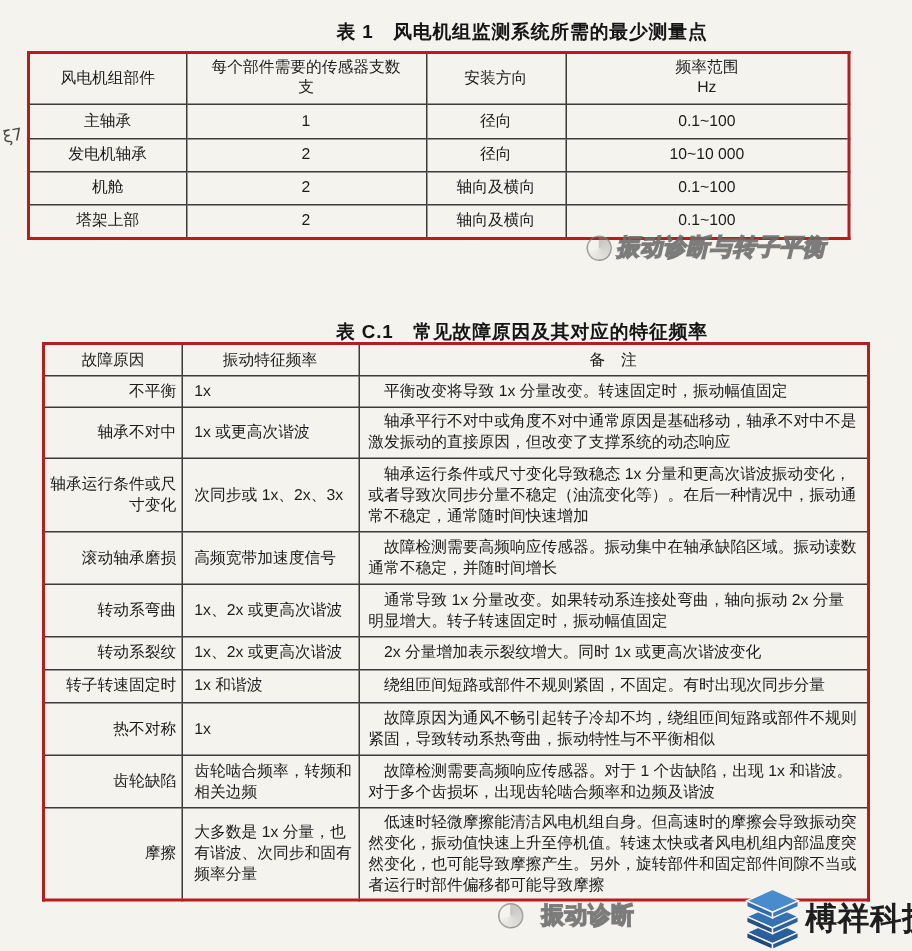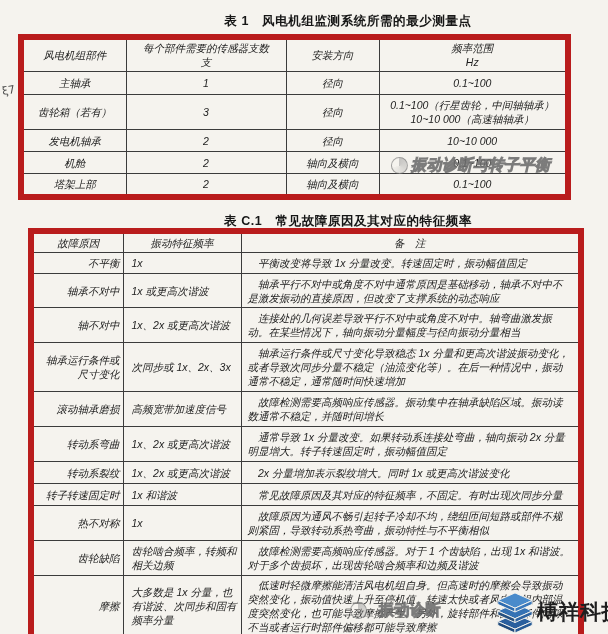--- a/index.html
+++ b/index.html
@@ -20,22 +20,21 @@
     color: #161616;
     margin-left: 44px;
   }
   #title1 { top: 13px; }
   #title2 { top: 213px; }
 
   table.tbl {
     position: absolute;
     border-collapse: collapse;
     table-layout: fixed;
-    border: 6px solid #b91c1c;
-    font-style: italic;
+    border: 2px solid #b91c1c;
   }
   .tbl td {
     border: 1px solid #3b3b3b;
     font-size: 10.5px;
     line-height: 14px;
     padding: 2px 4px;
     vertical-align: middle;
     white-space: pre-line;
     color: #1c1c1c;
   }
@@ -65,21 +64,21 @@
     flex: 0 0 auto;
   }
   .wm-text {
     font-size: 15px; font-weight: bold; white-space: nowrap;
     color: rgba(125,125,125,0.30);
     -webkit-text-stroke: 0.9px rgba(108,108,108,0.85);
     letter-spacing: 0.5px;
     transform: scaleY(1.05);
   }
   #wm1 { left: 391px; top: 156px; font-style: italic; }
-  #wm2 { left: 350px; top: 601px; gap: 12px; }
+  #wm2 { left: 332px; top: 601px; gap: 12px; }
 
   #vendor {
     position: absolute; left: 494px; top: 591px;
     display: flex; align-items: center; gap: 1px;
     pointer-events: none;
   }
   .vendor-name {
     font-size: 21px; font-weight: bold; color: #1e1e1e;
     letter-spacing: 0.5px; white-space: nowrap;
   }
@@ -115,27 +114,20 @@
       <td>安装方向</td>
       <td>频率范围
 Hz</td>
     </tr>
     <tr style="height:23px">
       <td>主轴承</td>
       <td>1</td>
       <td>径向</td>
       <td>0.1~100</td>
     </tr>
-    <tr style="height:35px">
-      <td>齿轮箱（若有）</td>
-      <td>3</td>
-      <td>径向</td>
-      <td>0.1~100（行星齿轮，中间轴轴承）
-10~10 000（高速轴轴承）</td>
-    </tr>
     <tr style="height:22px">
       <td>发电机轴承</td>
       <td>2</td>
       <td>径向</td>
       <td>10~10 000</td>
     </tr>
     <tr style="height:22px">
       <td>机舱</td>
       <td>2</td>
       <td>轴向及横向</td>
@@ -172,25 +164,20 @@
     <tr style="height:21px">
       <td class="cause">不平衡</td>
       <td class="freq">1x</td>
       <td class="note">平衡改变将导致 1x 分量改变。转速固定时，振动幅值固定</td>
     </tr>
     <tr style="height:34px">
       <td class="cause">轴承不对中</td>
       <td class="freq">1x 或更高次谐波</td>
       <td class="note">轴承平行不对中或角度不对中通常原因是基础移动，轴承不对中不是激发振动的直接原因，但改变了支撑系统的动态响应</td>
     </tr>
-    <tr style="height:35px">
-      <td class="cause">轴不对中</td>
-      <td class="freq">1x、2x 或更高次谐波</td>
-      <td class="note">连接处的几何误差导致平行不对中或角度不对中。轴弯曲激发振动。在某些情况下，轴向振动分量幅度与径向振动分量相当</td>
-    </tr>
     <tr style="height:49px">
       <td class="cause">轴承运行条件或尺寸变化</td>
       <td class="freq">次同步或 1x、2x、3x</td>
       <td class="note">轴承运行条件或尺寸变化导致稳态 1x 分量和更高次谐波振动变化，或者导致次同步分量不稳定（油流变化等）。在后一种情况中，振动通常不稳定，通常随时间快速增加</td>
     </tr>
     <tr style="height:35px">
       <td class="cause">滚动轴承磨损</td>
       <td class="freq">高频宽带加速度信号</td>
       <td class="note">故障检测需要高频响应传感器。振动集中在轴承缺陷区域。振动读数通常不稳定，并随时间增长</td>
     </tr>
@@ -200,21 +187,21 @@
       <td class="note">通常导致 1x 分量改变。如果转动系连接处弯曲，轴向振动 2x 分量明显增大。转子转速固定时，振动幅值固定</td>
     </tr>
     <tr style="height:22px">
       <td class="cause">转动系裂纹</td>
       <td class="freq">1x、2x 或更高次谐波</td>
       <td class="note">2x 分量增加表示裂纹增大。同时 1x 或更高次谐波变化</td>
     </tr>
     <tr style="height:22px">
       <td class="cause">转子转速固定时</td>
       <td class="freq">1x 和谐波</td>
-      <td class="note">常见故障原因及其对应的特征频率，不固定。有时出现次同步分量</td>
+      <td class="note">绕组匝间短路或部件不规则紧固，不固定。有时出现次同步分量</td>
     </tr>
     <tr style="height:35px">
       <td class="cause">热不对称</td>
       <td class="freq">1x</td>
       <td class="note">故障原因为通风不畅引起转子冷却不均，绕组匝间短路或部件不规则紧固，导致转动系热弯曲，振动特性与不平衡相似</td>
     </tr>
     <tr style="height:35px">
       <td class="cause">齿轮缺陷</td>
       <td class="freq">齿轮啮合频率，转频和相关边频</td>
       <td class="note">故障检测需要高频响应传感器。对于 1 个齿缺陷，出现 1x 和谐波。对于多个齿损坏，出现齿轮啮合频率和边频及谐波</td>

